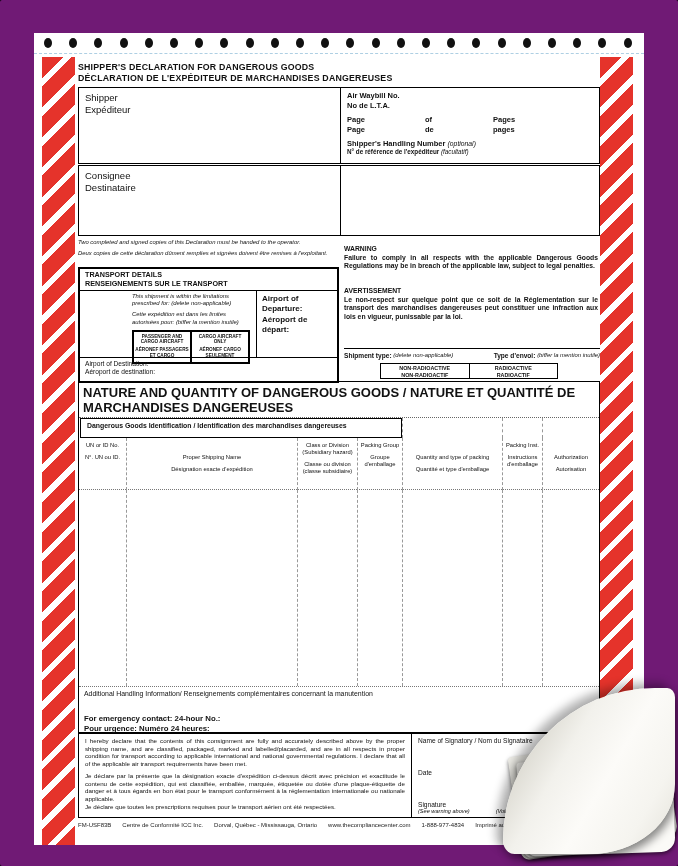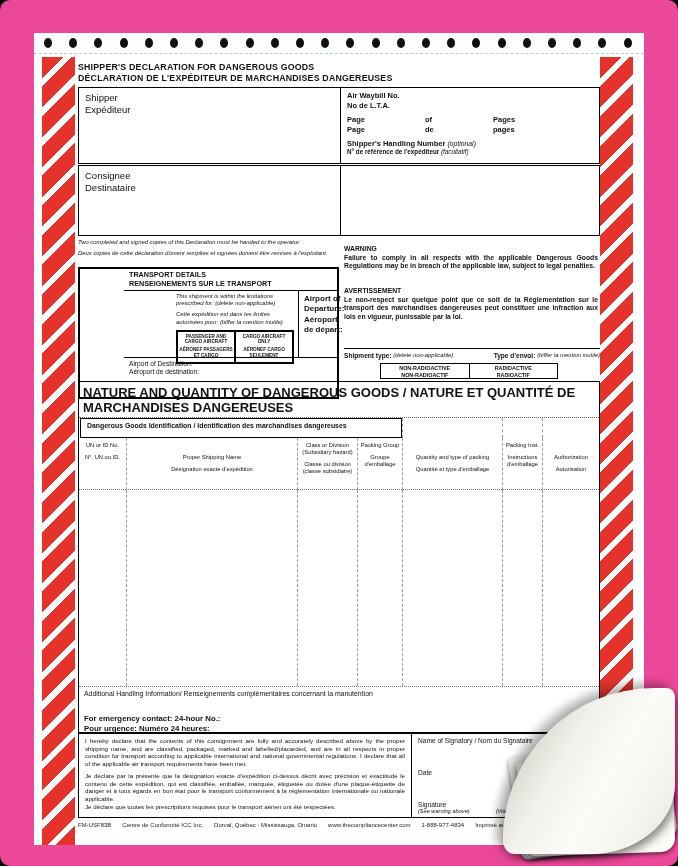--- a/index.html
+++ b/index.html
@@ -1,16 +1,16 @@
 <!DOCTYPE html>
 <html><head>
 <meta charset="utf-8">
 <style>
   html,body{margin:0;padding:0;background:#000;}
-  .stage{position:relative;width:678px;height:866px;background:#ec4899;border-radius:10px;overflow:hidden;
+  .stage{position:relative;width:678px;height:866px;background:#701a75;border-radius:2px;overflow:hidden;
          font-family:"Liberation Sans","DejaVu Sans",sans-serif;color:#111;}
   .paper{position:absolute;left:34px;top:33px;width:610px;height:812px;background:#ffffff;}
   
   .holes{position:absolute;left:10px;right:12px;top:4px;height:12px;display:flex;justify-content:space-between;align-items:center;}
   .holes i{display:block;width:8px;height:10px;border-radius:50%;background:#111;}
   .perf{position:absolute;left:0;right:0;top:20px;border-top:1px dashed #aecfe3;}
   
   .stripe{position:absolute;top:24px;bottom:0;width:33px;
           background:repeating-linear-gradient(135deg,#e5332b 0 15px,#ffffff 15px 21px);}
   .stripe.left{left:8px;} .stripe.right{left:566px;}
@@ -31,21 +31,21 @@
   .ref-en{font-size:7.5px;font-weight:bold;} .ref-en em{font-weight:normal;font-size:6.8px;}
   .ref-fr{font-size:6.3px;font-weight:bold;} .ref-fr em{font-weight:normal;}
   .sp5{height:5px;}
   
   .note-i{font-style:italic;font-size:5.9px;line-height:7.8px;}
   .note-i p{margin:0 0 3px 0;}
   
   .warnblk{font-weight:bold;font-size:6.8px;line-height:8.6px;}
   .warnblk .body{text-align:justify;}
   
-  .tbox{left:44px;top:234px;width:261px;height:132px;border:2px solid #000;padding-left:44px;}
+  .tbox{left:44px;top:234px;width:261px;height:116px;border:2px solid #000;}
   .tbox .hd{padding:2px 5px 1px;font-weight:bold;font-size:7.2px;line-height:8.8px;border-bottom:1px solid #000;}
   .tbox .mid{display:flex;height:66px;margin-left:48px;}
   .tbox .mid .lim{width:129px;border-right:1px solid #000;box-sizing:border-box;padding:2px 4px;}
   .tbox .mid .dep{flex:1;padding:3px 5px;font-weight:bold;font-size:8px;line-height:10.5px;}
   .acbox{margin-top:3px;border:2px solid #000;display:flex;width:114px;}
   .acbox .ac{flex:1;padding:2px 1px;text-align:center;font-weight:bold;font-size:4.7px;line-height:5.6px;font-style:normal;}
   .acbox .ac:first-child{border-right:2px solid #000;}
   .acbox .ac div{margin-bottom:2px;}
   .tbox .bot{border-top:1px solid #000;padding:2px 5px;font-size:6.6px;line-height:8px;}
   

